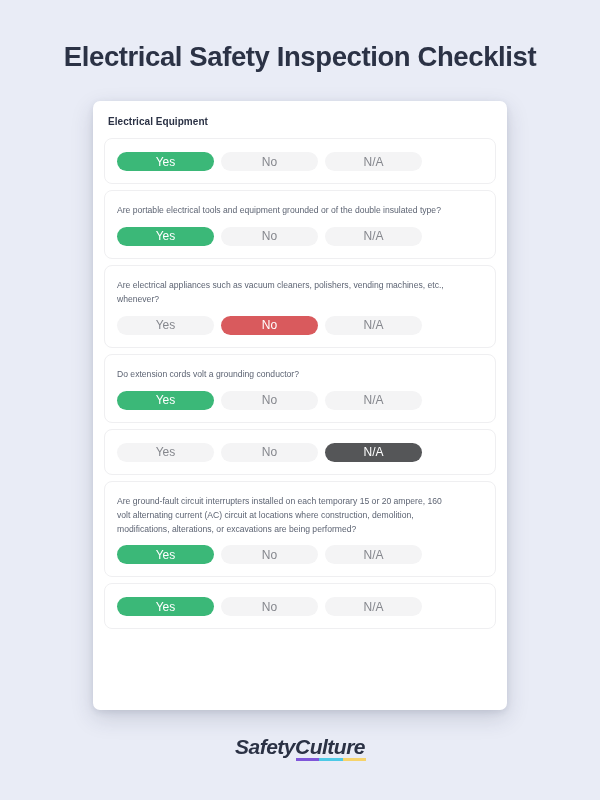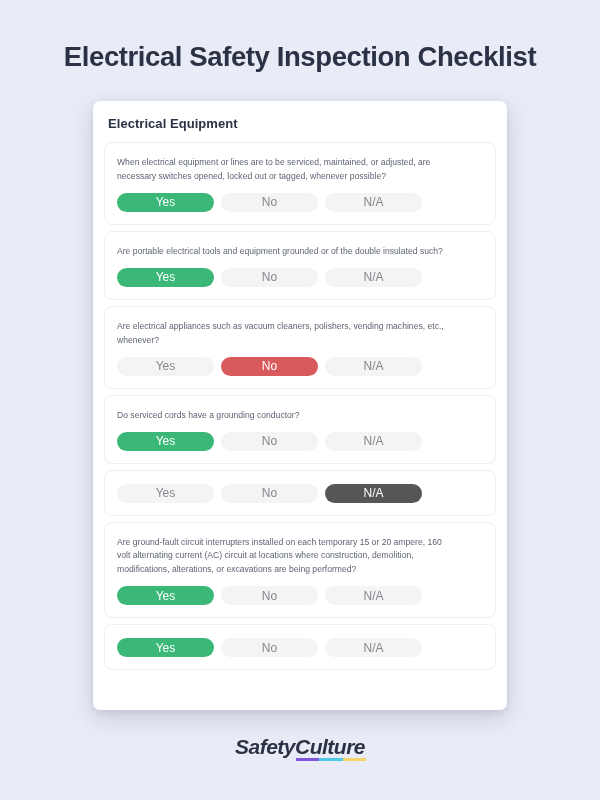--- a/index.html
+++ b/index.html
@@ -42,21 +42,21 @@
     height: 609px;
     background: #ffffff;
     border-radius: 7px;
     box-shadow: 0 8px 22px rgba(40, 48, 75, 0.17),
                 0 2px 6px rgba(40, 48, 75, 0.10);
     padding: 13px 11px 0 11px;
     overflow: hidden;
   }
 
   .section-title {
-    font-size: 13px;
+    font-size: 10px;
     font-weight: bold;
     color: #2b3245;
     letter-spacing: 0.05px;
     padding: 2px 0 0 4px;
     margin-bottom: 11px;
   }
 
   
   .questions {
     display: flex;
@@ -161,45 +161,44 @@
 <div class="page">
 
   <h1 class="page-title">Electrical Safety Inspection Checklist</h1>
 
   <div class="checklist-card">
 
     <div class="section-title">Electrical Equipment</div>
 
     <div class="questions">
         <div class="question-panel">
-          <div class="question-text">When electrical equipment or lines are to be serviced, maintained, or adjusted, are necessary switches opened, locked out or tagged, whenever possible?</div>
-          <div class="answer-row">
-            <button class="answer-btn sel-yes" aria-pressed="true">Yes</button>
-            <button class="answer-btn">No</button>
-            <button class="answer-btn">N/A</button>
-          </div>
-        </div>
-        <div class="question-panel">
-          <div class="question-text">Are portable electrical tools and equipment grounded or of the double insulated such?</div>
+          <div class="answer-row">
+            <button class="answer-btn sel-yes" aria-pressed="true">Yes</button>
+            <button class="answer-btn">No</button>
+            <button class="answer-btn">N/A</button>
+          </div>
+        </div>
+        <div class="question-panel">
+          <div class="question-text">Are portable electrical tools and equipment grounded or of the double insulated type?</div>
           <div class="answer-row">
             <button class="answer-btn sel-yes" aria-pressed="true">Yes</button>
             <button class="answer-btn">No</button>
             <button class="answer-btn">N/A</button>
           </div>
         </div>
         <div class="question-panel">
           <div class="question-text">Are electrical appliances such as vacuum cleaners, polishers, vending machines, etc., whenever?</div>
           <div class="answer-row">
             <button class="answer-btn">Yes</button>
             <button class="answer-btn sel-no" aria-pressed="true">No</button>
             <button class="answer-btn">N/A</button>
           </div>
         </div>
         <div class="question-panel">
-          <div class="question-text">Do serviced cords have a grounding conductor?</div>
+          <div class="question-text">Do extension cords volt a grounding conductor?</div>
           <div class="answer-row">
             <button class="answer-btn sel-yes" aria-pressed="true">Yes</button>
             <button class="answer-btn">No</button>
             <button class="answer-btn">N/A</button>
           </div>
         </div>
         <div class="question-panel">
           <div class="answer-row">
             <button class="answer-btn">Yes</button>
             <button class="answer-btn">No</button>

